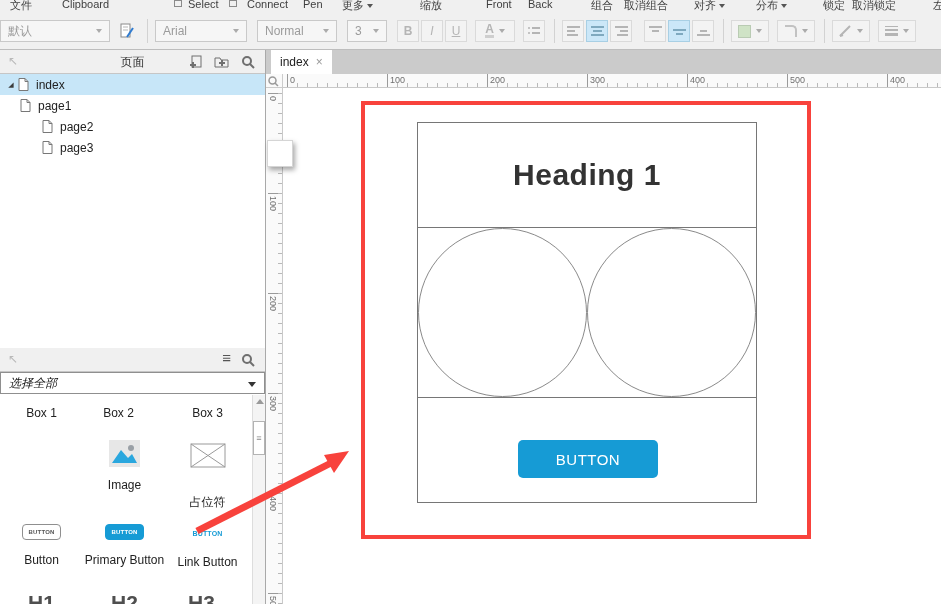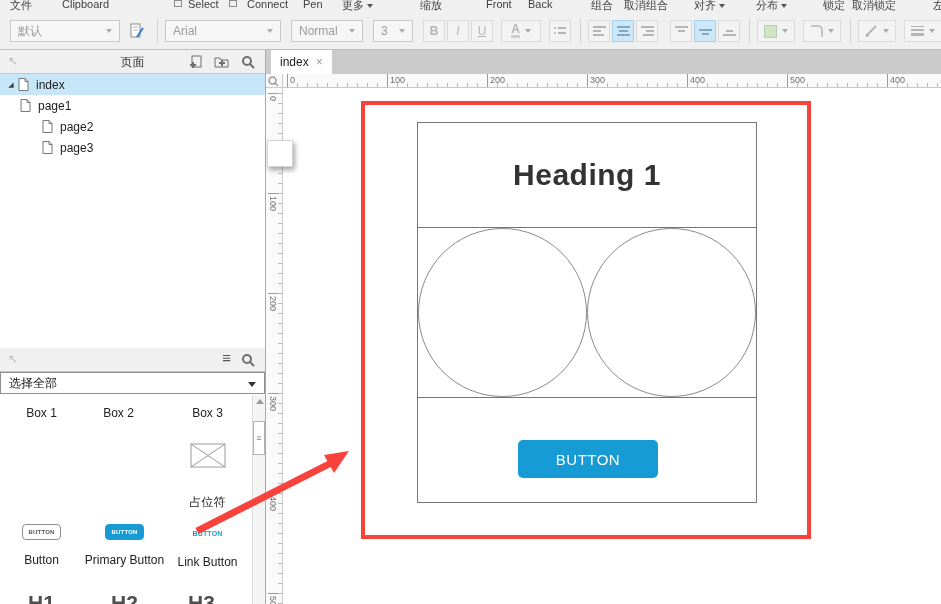--- a/index.html
+++ b/index.html
@@ -10,21 +10,21 @@
     font-size: 12px; color: #333;
   }
 
   
   .menubar { position:absolute; left:0; top:0; width:941px; height:13px; background:#f0f0f0; }
   .menu-item { position:absolute; top:-2px; font-size:11px; color:#3f3f3f; white-space:nowrap; cursor:default; }
   .mcaret { display:inline-block; width:0; height:0; border-left:3px solid transparent; border-right:3px solid transparent; border-top:4px solid #555; margin-left:3px; vertical-align:middle; }
   .mode-sq { position:absolute; top:0; width:8px; height:7px; border:1px solid #8a8a8a; background:#f0f0f0; }
 
   
-  .toolbar { position:absolute; left:0; top:13px; width:941px; height:37px; background:#f0f0f0; border-bottom:1px solid #bdbdbd; display:flex; align-items:center; padding-left:10px; }
+  .toolbar { position:absolute; left:0; top:13px; width:941px; height:37px; background:#f0f0f0; border-bottom:1px solid #bdbdbd; display:flex; align-items:center; padding-left:0; }
   .dd { height:22px; border:1px solid #c9c9c9; background:#f6f6f6; color:#9b9b9b; display:flex; align-items:center; padding:0 7px; font-size:12px; flex:none; }
   .dd .caret { margin-left:auto; width:0; height:0; border-left:3px solid transparent; border-right:3px solid transparent; border-top:4px solid #ababab; }
   .sep { width:1px; height:24px; background:#d2d2d2; margin:0 7px; flex:none; }
   .tbtn { height:22px; min-width:22px; border:1px solid #dadada; background:#f3f3f3; color:#b5b5b5; display:flex; align-items:center; justify-content:center; margin-right:2px; font-size:12px; flex:none; }
   .tbtn.naked { border-color:transparent; background:transparent; }
   .tbtn.active { background:#cbe7f8; border-color:#a8cfe4; }
   .tbtn .caret { width:0; height:0; border-left:3px solid transparent; border-right:3px solid transparent; border-top:4px solid #ababab; margin-left:5px; }
   .bold { font-weight:bold; }
   .ital { font-style:italic; }
   .undl { text-decoration:underline; }
@@ -39,21 +39,21 @@
   .panel-title { position:absolute; left:0; right:0; top:4px; text-align:center; font-size:12px; color:#333; }
   .ph-ic { position:absolute; top:3px; color:#b9b9b9; font-size:12px; line-height:16px; cursor:pointer; }
 
   .tree { position:absolute; left:0; top:24px; width:100%; }
   .tree-row { height:21px; display:flex; align-items:center; font-size:12px; color:#222; cursor:pointer; }
   .tree-row.sel { background:#c7e6f8; }
   .tw { width:14px; text-align:center; font-size:7px; color:#3c3c3c; flex:none; }
   .doc-ic { flex:none; margin-right:7px; }
 
   .lib-header-wrap { position:absolute; left:0; top:298px; width:100%; }
-  .filter-dd { position:relative; height:22px; border:1px solid #8f8f8f; background:#fff; display:flex; align-items:center; padding:0 8px; font-size:12px; color:#111; cursor:pointer; }
+  .filter-dd { position:relative; height:22px; border:1px solid #8f8f8f; background:#fff; display:flex; align-items:center; padding:0 8px; font-size:12px; color:#111; cursor:pointer;font-style:italic; }
   .filter-dd .fcaret { position:absolute; right:8px; top:9px; width:0; height:0; border-left:4px solid transparent; border-right:4px solid transparent; border-top:5px solid #333; }
 
   .lib-list { position:absolute; left:0; top:345px; right:0; bottom:0; background:#fff; overflow:hidden; }
   .lib-cell { position:absolute; width:83px; text-align:center; font-size:12px; color:#222; cursor:pointer; }
   .ellipse-th { width:30px; height:30px; border:1px solid #9a9a9a; border-radius:50%; margin:0 auto; background:#fff; }
   .btn-th { display:inline-block; border:1px solid #8f8f8f; border-radius:4px; font-size:6px; color:#555; padding:4px 5px; letter-spacing:.2px; background:#fff; font-weight:bold;}
   .btn-th.primary { background:#169BD5; border-color:#169BD5; color:#fff; }
   .btn-th.link { border:none; background:transparent; color:#169BD5; font-size:7px; font-weight:bold; }
   .hlabel { font-size:21px; font-weight:bold; color:#4f4f4f; height:14px; overflow:hidden; }
 
@@ -127,25 +127,25 @@
       </div>
     <div class="tbtn naked" style="margin-left:6px">
       <svg width="16" height="16" viewBox="0 0 16 16">
           <rect x="2" y="1" width="9" height="13" fill="#fff" stroke="#8a8a8a"></rect>
           <line x1="4" y1="4" x2="9" y2="4" stroke="#b5b5b5"></line>
           <line x1="4" y1="7" x2="9" y2="7" stroke="#b5b5b5"></line>
           <line x1="14" y1="5" x2="8" y2="14" stroke="#2f7bd0" stroke-width="2"></line>
         </svg>
     </div>
     <div class="sep"></div>
-    <div class="dd" style="width:116px">
+    <div class="dd" style="width:92px">
         <span>Arial</span>
         <span class="caret"></span>
       </div>
-    <div class="dd" style="width:72px; margin-left:10px">
+    <div class="dd" style="width:80px; margin-left:10px">
         <span>Normal</span>
         <span class="caret"></span>
       </div>
     <div class="dd" style="width:40px; margin-left:10px">
         <span>3</span>
         <span class="caret"></span>
       </div>
     <div class="tbtn bold" style="margin-left:10px">B</div>
     <div class="tbtn ital">I</div>
     <div class="tbtn undl">U</div>
@@ -304,20 +304,28 @@
         <span class="fcaret"></span>
       </div>
     </div>
 
     <div class="lib-list">
 
       <div class="lib-cell" style="left:0;   top:11px">Box 1</div>
       <div class="lib-cell" style="left:77px; top:11px">Box 2</div>
       <div class="lib-cell" style="left:166px;top:11px">Box 3</div>
 
+      <div class="lib-cell" style="left:83px; top:45px">
+        <svg width="31" height="27" viewBox="0 0 31 27">
+            <rect width="31" height="27" fill="#e7e7e7"></rect>
+            <circle cx="22" cy="8" r="3" fill="#9aa0a6"></circle>
+            <path d="M3 23 L12 10 L19 18 L23 14 L28 23 Z" fill="#2AA7DE"></path>
+          </svg>
+        <div style="margin-top:8px">Image</div>
+      </div>
       <div class="lib-cell" style="left:166px; top:48px">
         <svg width="36" height="25" viewBox="0 0 36 25">
             <rect x="1" y="1" width="34" height="23" fill="#fff" stroke="#9a9a9a"></rect>
             <line x1="1" y1="1" x2="35" y2="24" stroke="#9a9a9a"></line>
             <line x1="35" y1="1" x2="1" y2="24" stroke="#9a9a9a"></line>
           </svg>
         <div style="margin-top:23px">占位符</div>
       </div>
 
       <div class="lib-cell" style="left:0; top:128px">

